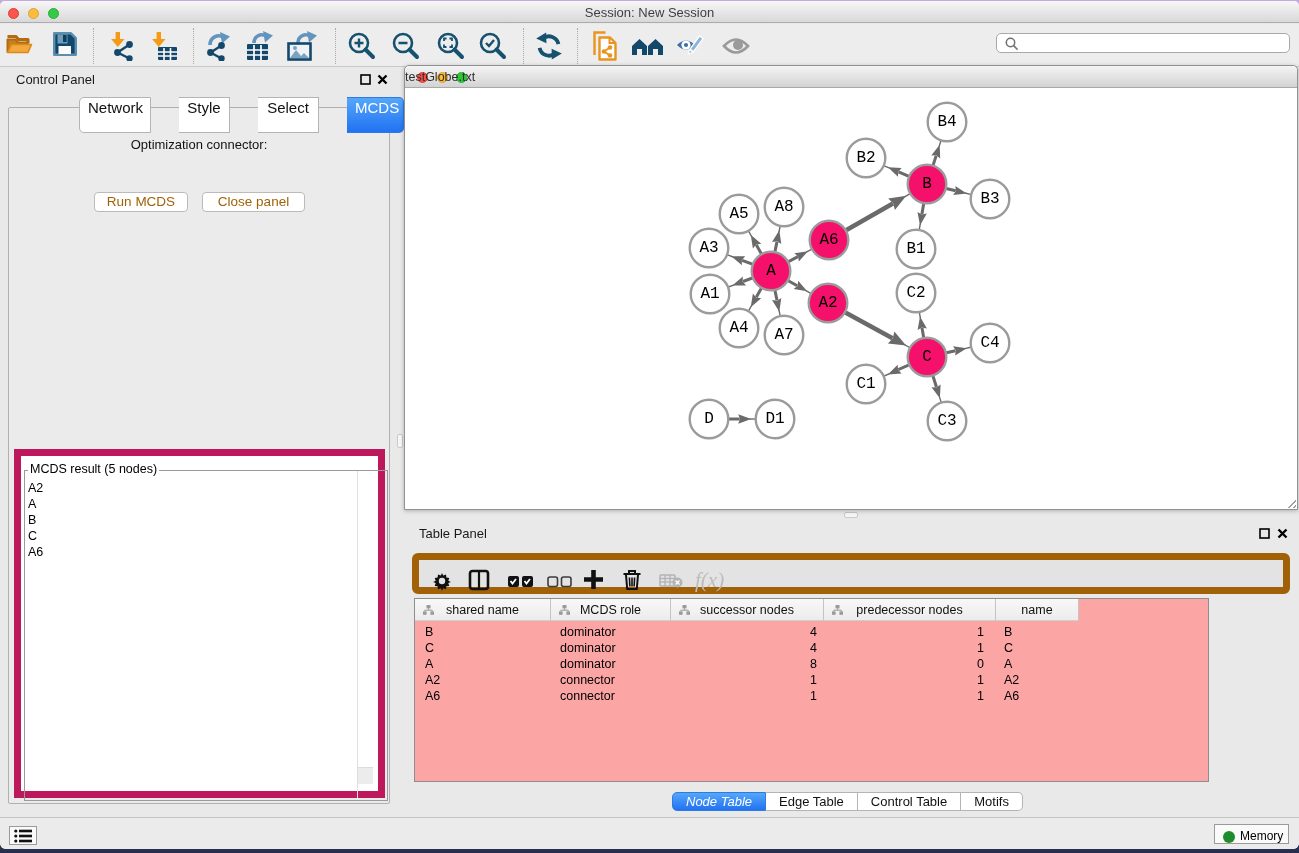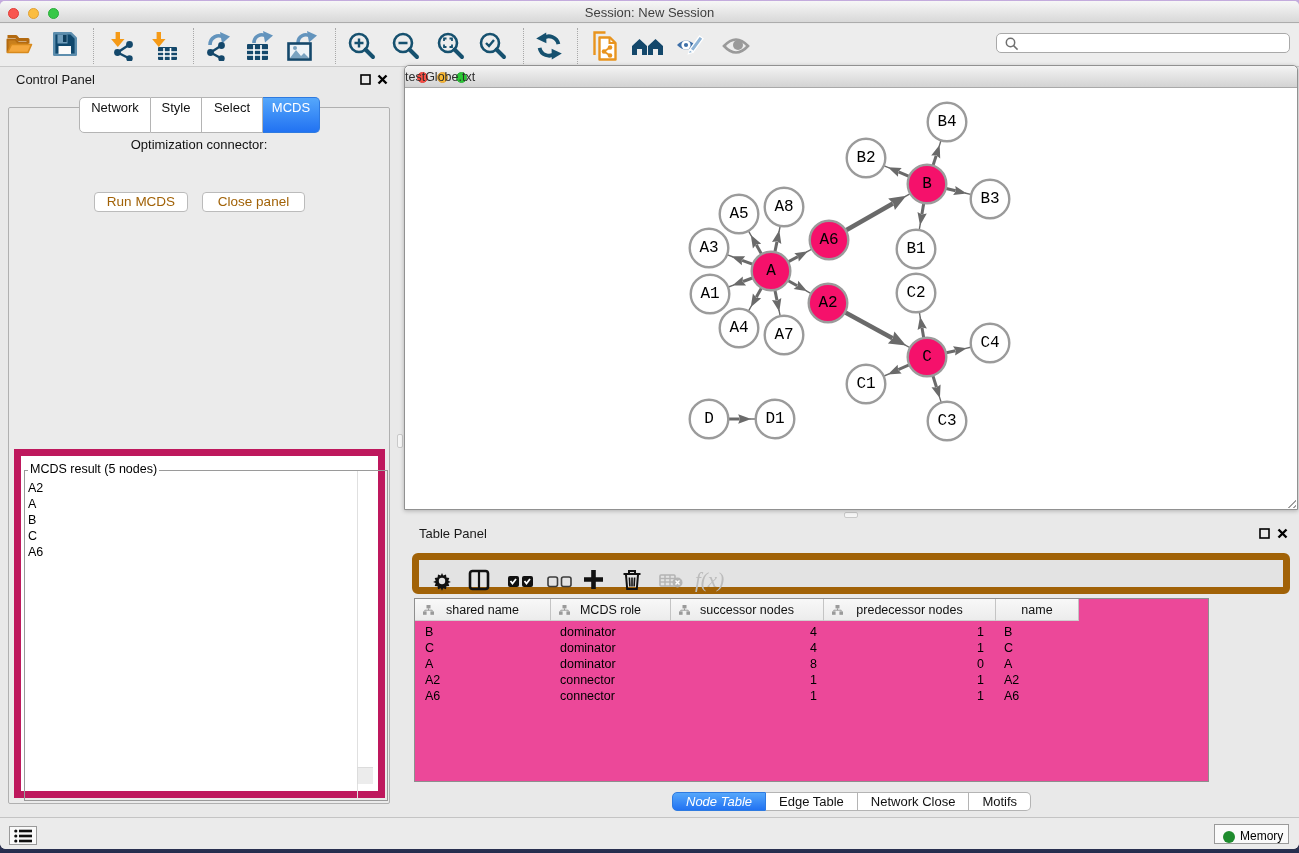--- a/index.html
+++ b/index.html
@@ -10,21 +10,21 @@
 .tl.r{left:7.5px;background:#f9564f;border:1px solid #e03e38;}
 .tl.y{left:27.5px;background:#fbbd3f;border:1px solid #e0a135;}
 .tl.g{left:47.5px;background:#38c848;border:1px solid #2bad3b;}
 .toolbar{position:absolute;left:0;top:23px;width:100%;height:43px;background:#ededed;border-bottom:1px solid #c9c9c9;}
 .ti{position:absolute;top:0;}
 .tsep{position:absolute;top:4px;height:36px;border-left:1px dotted #a9a9a9;}
 .search{position:absolute;left:996px;top:9px;width:294px;height:20px;background:#fff;border:1px solid #a9a9a9;border-radius:5px;}
 
 .cp-title{position:absolute;left:16px;top:71px;font-size:13px;color:#1a1a1a;}
 .tabpane{position:absolute;left:8px;top:106px;width:382px;height:697px;border:1px solid #b0b0b0;border-radius:2px;background:#ebebeb;}
-.tabs{position:absolute;left:79px;top:96px;height:36px;display:flex;font-size:13px;}
+.tabs{position:absolute;left:79px;top:96px;height:36px;display:flex;font-size:15px;gap:28px;}
 .tab{box-sizing:border-box;}
 .tab{background:#fff;border:1px solid #b4b4b4;border-left:none;padding:0 8px;line-height:19px;text-align:center;color:#111;}
 .tab.first{border-left:1px solid #b4b4b4;border-radius:5px 0 0 5px;}
 .tab.sel{background:linear-gradient(#55a7fb,#2172f2);color:#fff;border-color:#2e7ae0;border-radius:0 5px 5px 0;}
 .oc-label{position:absolute;left:0;width:398px;text-align:center;top:136px;font-size:13px;color:#111;}
 .combo{position:absolute;left:43px;top:157px;width:312px;height:22px;background:#fff;border:1px solid #b2b2b2;border-radius:5px;}
 .combo .txt{position:absolute;left:13px;top:3px;font-size:13.5px;color:#111;}
 .combo .spin{position:absolute;right:-1px;top:-1px;width:20px;height:22px;border-radius:5px;background:linear-gradient(#4da3fa,#1a6ff0);}
 .btn{position:absolute;height:20px;background:#fff;border:1px solid #bbb;border-radius:4px;font-size:13.5px;text-align:center;color:#a16207;line-height:18px;}
 .grp-outer{position:absolute;left:14px;top:448px;width:371px;height:349px;background:#fff;border:7px solid #be185d;}
@@ -35,21 +35,21 @@
 .grp-corner{position:absolute;right:5px;bottom:7px;width:16px;height:17px;background:#ececec;border-left:1px solid #dcdcdc;border-top:1px solid #dcdcdc;}
 
 .netwin{position:absolute;left:404px;top:64px;width:894px;height:445px;border:1px solid #919191;border-radius:5px 5px 0 0;background:#fff;box-shadow:0 1px 4px rgba(0,0,0,.25);}
 .netwin .bar{position:absolute;left:0;top:0;width:100%;height:22px;background:linear-gradient(#f4f4f4,#d3d3d3);border-bottom:1px solid #a9a9a9;border-radius:5px 5px 0 0;}
 .netwin .bar .title{position:absolute;width:100%;text-align:left;top:4px;font-size:12.5px;color:#2e2e2e;}
 .tl2{position:absolute;top:5.5px;width:11px;height:11px;border-radius:50%;}
 .grip{position:absolute;right:1px;bottom:1px;width:11px;height:11px;background:repeating-linear-gradient(135deg,transparent 0,transparent 2.6px,#9f9f9f 2.6px,#9f9f9f 3.6px);clip-path:polygon(100% 0,100% 100%,0 100%);}
 
 .tp-title{position:absolute;left:419px;top:525px;font-size:13px;color:#1a1a1a;}
 .tp-toolbar{position:absolute;left:412px;top:552px;width:878px;height:41px;background:#e3e3e3;border:7px solid #a16207;border-radius:6px;}
-.tbl{position:absolute;left:414px;top:597px;width:795px;height:184px;background:#ec4899;border:1px solid #8e8e8e;}
+.tbl{position:absolute;left:414px;top:597px;width:795px;height:184px;background:#fca5a5;border:1px solid #8e8e8e;}
 .tbl-head{position:absolute;left:0;top:0;height:22px;background:linear-gradient(#f8f8f8,#ececec);border-right:1px solid #c4c4c4;border-bottom:1px solid #cfcfcf;}
 .tbl-head span{position:absolute;width:100%;text-align:center;top:4px;font-size:12.5px;color:#111;}
 .cell{position:absolute;font-size:12.5px;color:#000;}
 .bt-tabs{position:absolute;top:791px;height:19px;display:flex;font-size:13px;left:672px;}
 .btab{background:#fff;border:1px solid #b4b4b4;border-left:none;padding:0 13px;line-height:18px;color:#111;}
 .btab.first{border-left:1px solid #b4b4b4;border-radius:5px 0 0 5px;background:linear-gradient(#55a7fb,#2172f2);color:#fff;border-color:#2e7ae0;font-style:italic;}
 .btab.last{border-radius:0 5px 5px 0;}
 
 .status{position:absolute;left:0;top:816px;width:100%;height:32px;background:#ebebeb;border-top:1px solid #c4c4c4;}
 .sbtn{position:absolute;left:9px;top:8px;width:28px;height:19px;background:#fafafa;border:1px solid #9a9a9a;}
@@ -486,21 +486,21 @@
 <span class="cell" style="left:10px;top:90px">A6</span>
 <span class="cell" style="left:145px;top:90px">connector</span>
 <span class="cell" style="left:256px;top:90px;width:146px;text-align:right">1</span>
 <span class="cell" style="left:409px;top:90px;width:160px;text-align:right">1</span>
 <span class="cell" style="left:589px;top:90px">A6</span>
 </div>
 
 <div class="bt-tabs">
       <span class="btab first">Node Table</span>
       <span class="btab">Edge Table</span>
-      <span class="btab">Network Close</span>
+      <span class="btab">Control Table</span>
       <span class="btab last">Motifs</span>
     </div>
 <div class="status">
 <span class="sbtn">
         <svg width="18" height="14" style="position:absolute;left:4px;top:2px" viewBox="0 0 18 14">
           <g fill="#111">
             <circle cx="1.8" cy="2" r="1.6"></circle>
             <circle cx="1.8" cy="7" r="1.6"></circle>
             <circle cx="1.8" cy="12" r="1.6"></circle>
             <rect x="5" y="0.7" width="13" height="2.6"></rect>

